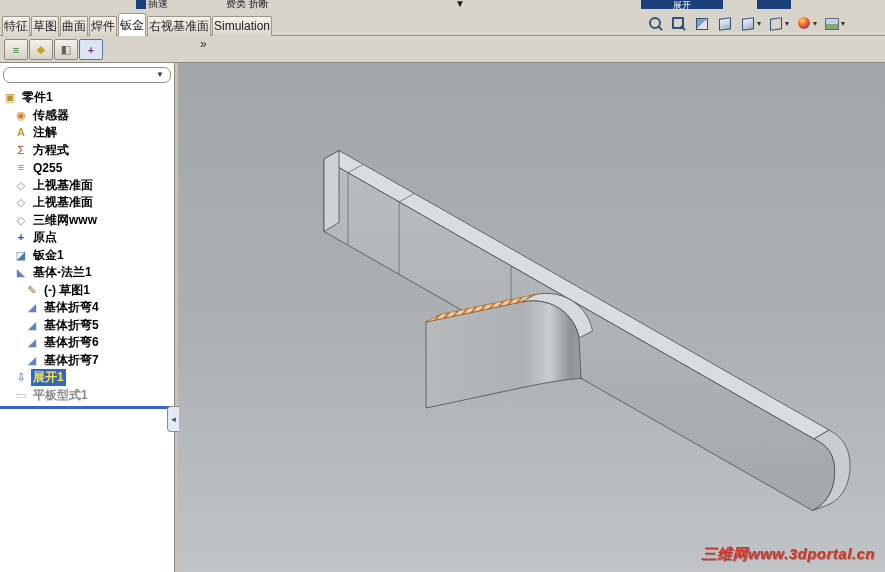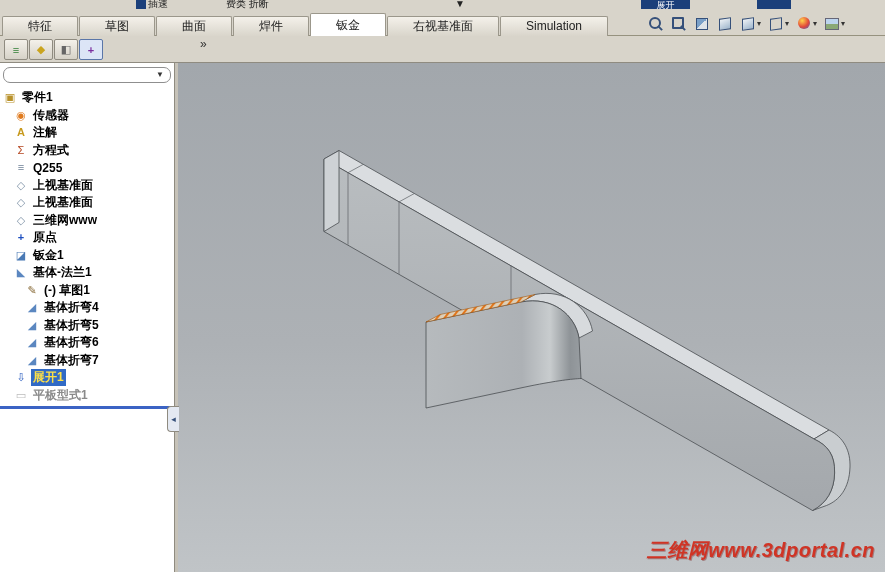--- a/index.html
+++ b/index.html
@@ -9,21 +9,21 @@
 
   
   #clipped-row{position:absolute;top:0;left:0;right:0;height:9px;background:#d8d4ca;overflow:hidden;}
   #clipped-row .frag{position:absolute;top:0;height:9px;font-size:10px;line-height:12px;color:#222;}
   #clipped-row .frag.block{background:#1b3f7a;color:#fff;text-align:center;line-height:11px;font-size:9px;}
   #clipped-row .frag.text{top:-2px;}
 
   
   #tab-row{position:absolute;top:9px;left:0;right:0;height:26px;background:#d8d4ca;border-bottom:1px solid #96927f;}
   #tabs{position:absolute;left:2px;bottom:-1px;display:flex;align-items:flex-end;}
-  .tab{height:19px;padding:0 25px;font-size:12px;line-height:19px;color:#222;
+  .tab{height:19px;padding:0 1px;font-size:12px;line-height:19px;color:#222;
        background:linear-gradient(#f4f1ea,#d9d5cb);border:1px solid #9b978b;border-bottom:none;
        margin-right:1px;border-radius:2px 2px 0 0;cursor:default;}
   .tab.active{height:22px;line-height:22px;background:#ffffff;position:relative;z-index:2;}
 
   
   #view-toolbar{position:absolute;right:40px;bottom:4px;display:flex;gap:7px;align-items:center;}
   .vico{display:flex;align-items:center;gap:1px;}
   .glyph{width:16px;height:15px;position:relative;display:inline-block;}
   .glyph.mag::before{content:"";position:absolute;width:8px;height:8px;border:2px solid #35507a;border-radius:50%;left:1px;top:1px;}
   .glyph.mag::after{content:"";position:absolute;width:6px;height:2px;background:#35507a;transform:rotate(45deg);left:9px;top:11px;}
@@ -66,34 +66,34 @@
   #splitter{position:absolute;left:174px;top:0;width:3px;height:100%;background:#c6c2b8;
             border-left:1px solid #8f8b80;border-right:1px solid #8f8b80;}
   #collapse{position:absolute;left:167px;top:343px;width:11px;height:24px;background:#e4e9f2;
             border:1px solid #8f8b80;border-right:none;border-radius:4px 0 0 4px;z-index:3;
             display:flex;align-items:center;justify-content:center;font-size:9px;color:#35507a;}
 
   
   #viewport{position:absolute;left:178px;top:0;right:0;bottom:0;
             background:linear-gradient(180deg,#a2a7ac 0%,#adb1b5 55%,#c0c4c7 100%);}
   #viewport svg{position:absolute;left:0;top:0;}
-  #watermark{position:absolute;right:10px;bottom:8px;color:#d03425;font-size:20px;font-weight:bold;
+  #watermark{position:absolute;right:10px;bottom:8px;color:#d03425;font-size:15px;font-weight:bold;
              font-style:italic;letter-spacing:.5px;text-shadow:1px 1px 0 rgba(110,0,0,.35);}
 </style>
 </head>
 <body>
 
 <div id="app">
 
   <div id="clipped-row">
       <span class="frag block" style="left: 136px; width: 10px;"></span>
       <span class="frag text" style="left: 148px;">插速</span>
       <span class="frag text" style="left: 226px;">费类 折断</span>
       <span class="frag text" style="left: 455px;">▼</span>
-      <span class="frag block" style="left: 641px; width: 49px;">展开</span>
+      <span class="frag block" style="left: 641px; width: 82px;">展开</span>
       <span class="frag block" style="left: 757px; width: 34px;"></span>
     </div>
 
   <div id="tab-row">
     <div id="tabs">
         <div class="tab">特征</div>
         <div class="tab">草图</div>
         <div class="tab">曲面</div>
         <div class="tab">焊件</div>
         <div class="tab active">钣金</div>

